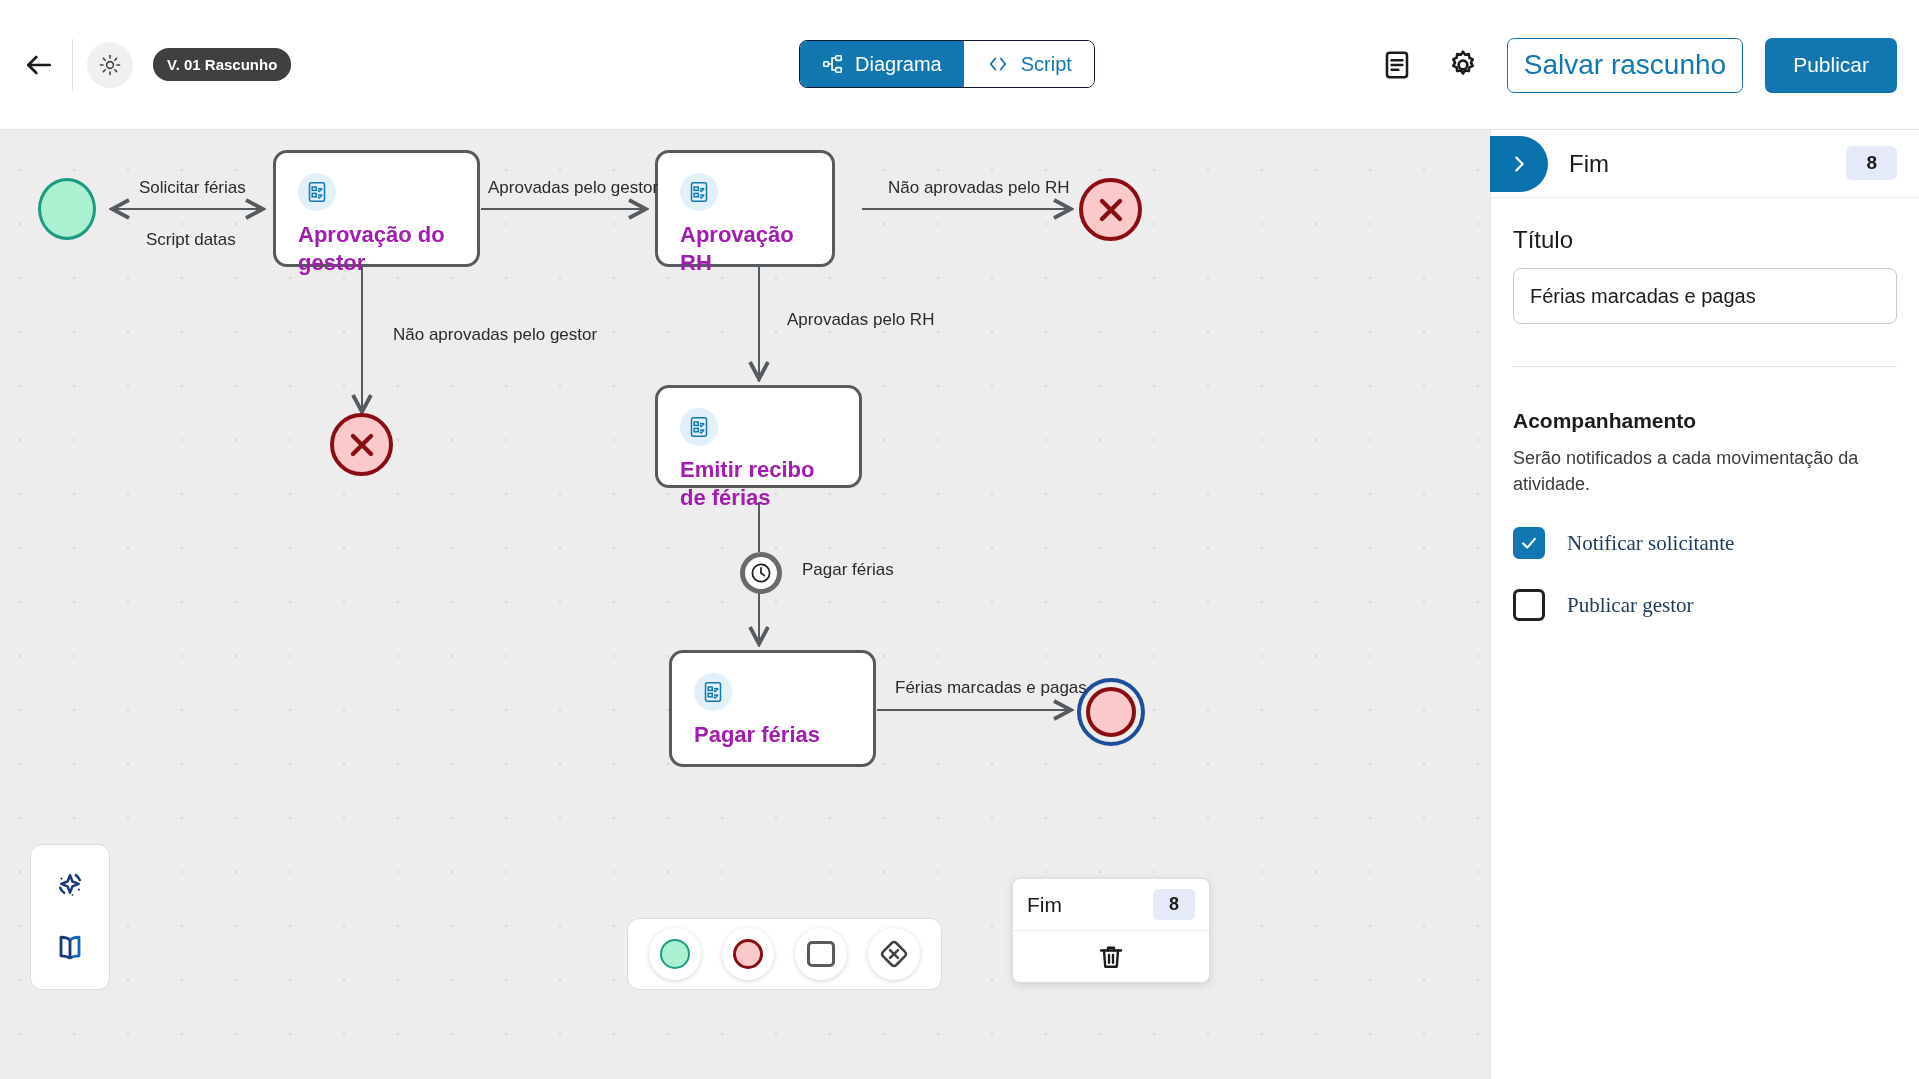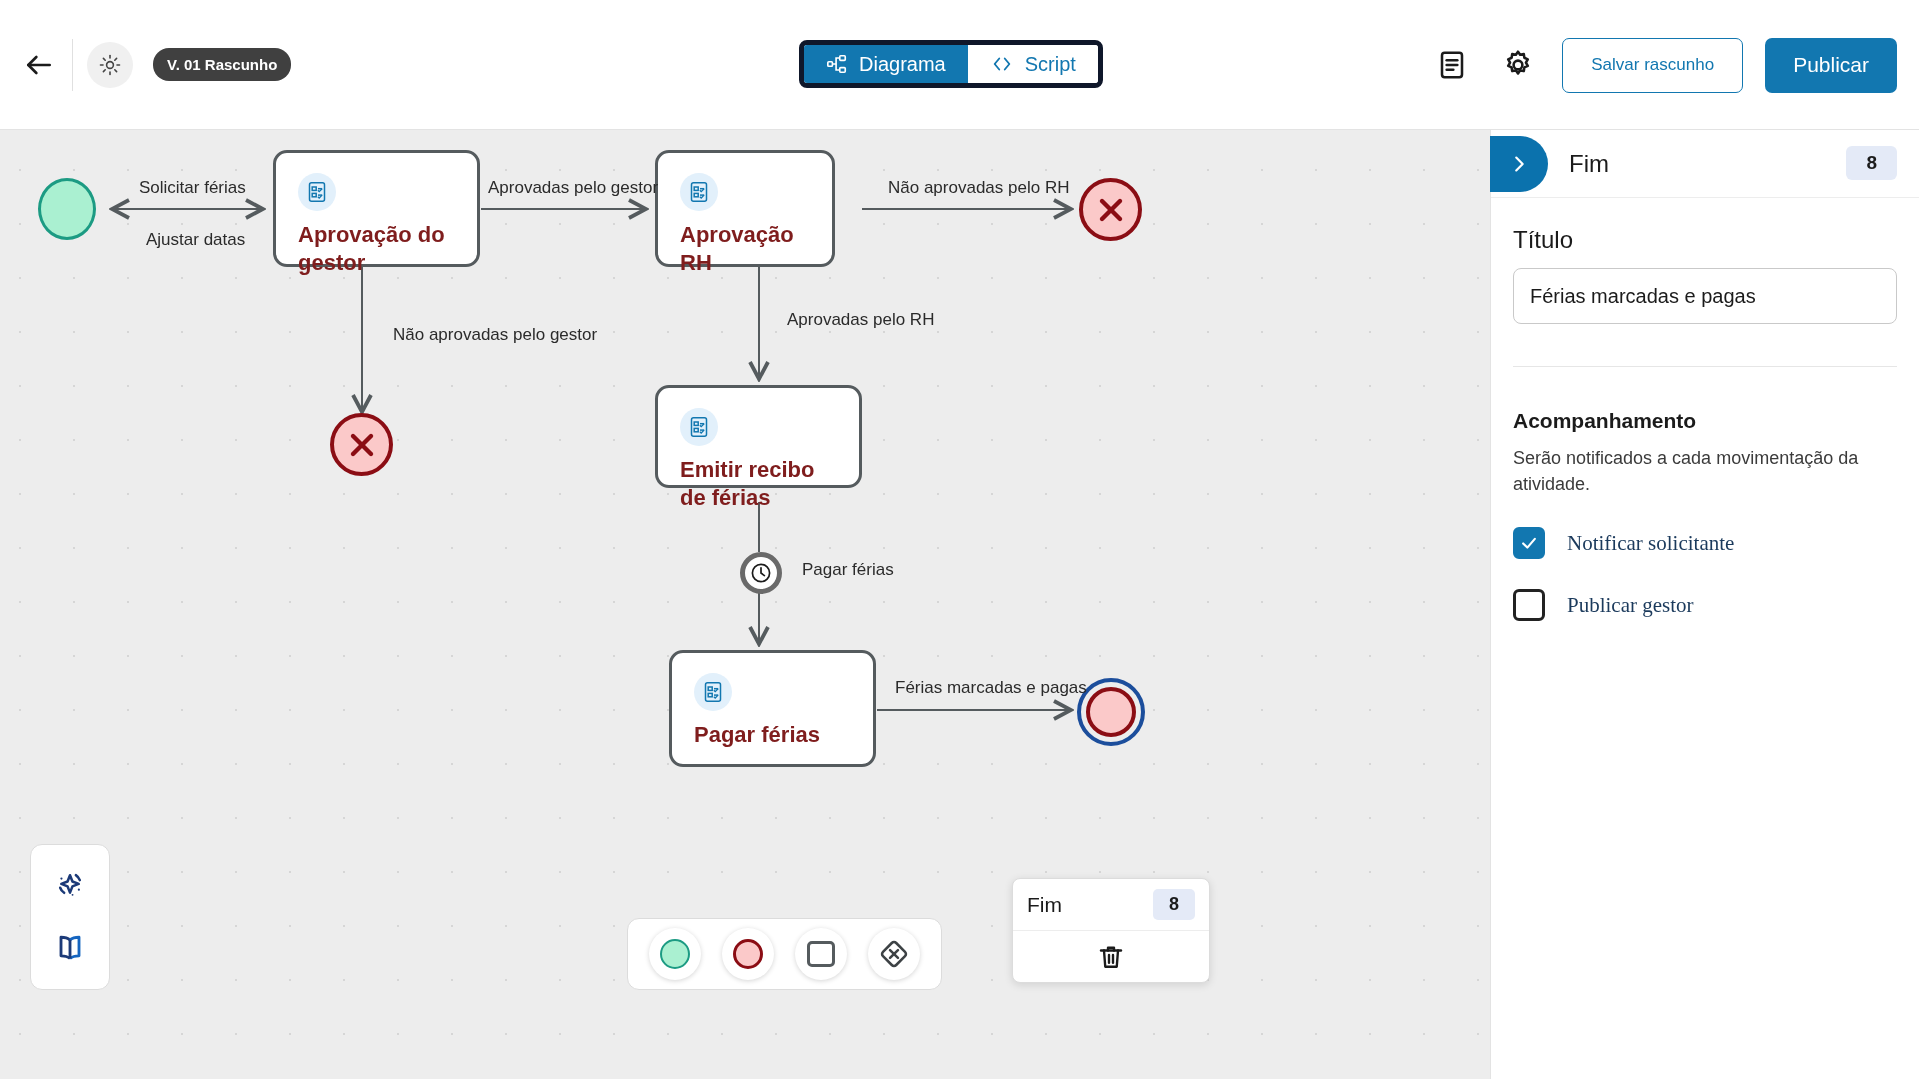--- a/index.html
+++ b/index.html
@@ -31,40 +31,40 @@
   }
   .version-badge {
     margin-left: 20px; background: #404040; color: #ffffff;
     font-size: 15px; font-weight: 700; border-radius: 16px;
     padding: 8px 14px; white-space: nowrap;
   }
 
   .seg-wrap {
     position: absolute; left: 799px; top: 40px;
     display: flex; height: 48px; border-radius: 8px;
-    border: 5px solid #0f172a; overflow: hidden; background: #fff;
+    border: 1px solid #0f172a; overflow: hidden; background: #fff;
   }
   .seg {
     display: flex; align-items: center; gap: 11px;
     padding: 0 22px; font-size: 20px; cursor: pointer; white-space: nowrap;
   }
   .seg.active { background: #1277b0; color: #ffffff; }
   .seg.inactive { background: #ffffff; color: #1277b0; }
 
   .hdr-right {
     position: absolute; right: 22px; top: 0; height: 130px;
     display: flex; align-items: center; gap: 22px;
   }
   .icon-btn {
     width: 44px; height: 44px; display: flex; align-items: center;
     justify-content: center; cursor: pointer; color: #1b1b1b;
   }
   .btn-outline {
     border: 1px solid #1277b0; color: #1277b0; background: #fff;
-    border-radius: 7px; height: 55px; padding: 0 28px; font-size: 17px;
+    border-radius: 7px; height: 55px; padding: 0 16px; font-size: 28px;
     display: flex; align-items: center; cursor: pointer; white-space: nowrap;
   }
   .btn-primary {
     background: #1277b0; color: #fff; border: none;
     border-radius: 7px; height: 55px; padding: 0 28px; font-size: 21px;
     display: flex; align-items: center; cursor: pointer; white-space: nowrap;
   }
 
   
   .canvas {
@@ -78,21 +78,21 @@
     position: absolute; background: #ffffff; border: 3px solid #555b5e;
     border-radius: 14px;
   }
   .node-icon {
     position: absolute; left: 22px; top: 20px;
     width: 38px; height: 38px; border-radius: 50%; background: #e2f0fb;
     display: flex; align-items: center; justify-content: center;
   }
   .node-label {
     position: absolute; left: 22px; top: 68px; right: 14px;
-    font-size: 22px; font-weight: 600; color: #7f1d1d; line-height: 1.25;
+    font-size: 22px; font-weight: 600; color: #a21caf; line-height: 1.25;
   }
   .edge-label {
     position: absolute; font-size: 17px; color: #2b2b2b; white-space: nowrap;
   }
   svg.wires { position: absolute; left: 0; top: 0; width: 1490px; height: 949px; }
 
   
   .circ { position: absolute; border-radius: 50%; }
   .start-node { background: #aaf0d1; border: 3px solid #1c9b83; }
   .x-node {
@@ -378,21 +378,21 @@
       <circle cx="12" cy="12" r="8.6"></circle>
         <path d="M12 6.8V12l3.4 2.6"></path>
     </svg>
   </div>
 
   <div class="end-sel-outer" style="left:1077px; top:548px; width:68px; height:68px;">
     <div class="end-inner" style="left:5px; top:5px; width:50px; height:50px;"></div>
   </div>
 
   <div class="edge-label" style="left:139px; top:48px;">Solicitar férias</div>
-  <div class="edge-label" style="left:146px; top:100px;">Ajustar datas</div>
+  <div class="edge-label" style="left:146px; top:100px;">Script datas</div>
   <div class="edge-label" style="left:488px; top:48px;">Aprovadas pelo gestor</div>
   <div class="edge-label" style="left:888px; top:48px;">Não aprovadas pelo RH</div>
   <div class="edge-label" style="left:393px; top:195px;">Não aprovadas pelo gestor</div>
   <div class="edge-label" style="left:787px; top:180px;">Aprovadas pelo RH</div>
   <div class="edge-label" style="left:802px; top:430px;">Pagar férias</div>
   <div class="edge-label" style="left:895px; top:548px;">Férias marcadas e pagas</div>
 
   <div class="left-tools">
     <div class="tool-ic">
       <svg width="38" height="38" viewBox="0 0 24 24" fill="none" stroke="#1c3a78" stroke-width="1.6" stroke-linecap="round">

